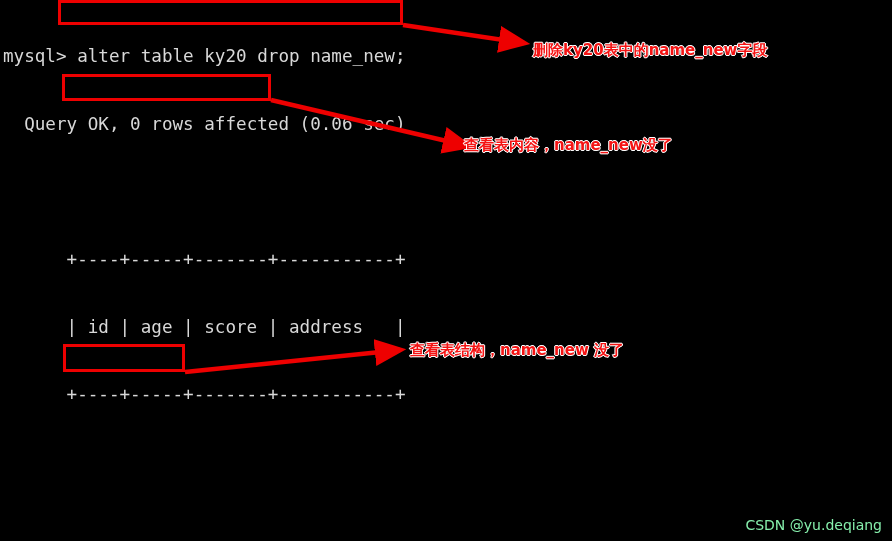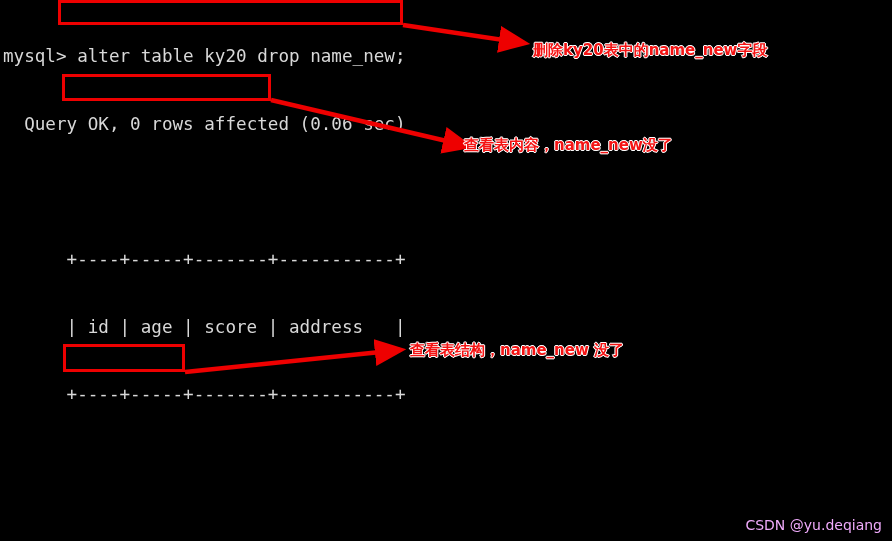--- a/index.html
+++ b/index.html
@@ -68,21 +68,21 @@
     paint-order: stroke fill;
     text-shadow:
       1px 0 0 #ffffff, -1px 0 0 #ffffff,
       0 1px 0 #ffffff, 0 -1px 0 #ffffff;
   }
 
   .watermark {
     position: absolute;
     right: 10px;
     bottom: 8px;
-    color: #f0abfc;
+    color: #86efac;
     font-family: "DejaVu Sans", "Liberation Sans", sans-serif;
     font-size: 14px;
     z-index: 6;
     white-space: nowrap;
     margin-left: 28px;
   }
 </style>
 </head>
 <body>
 

